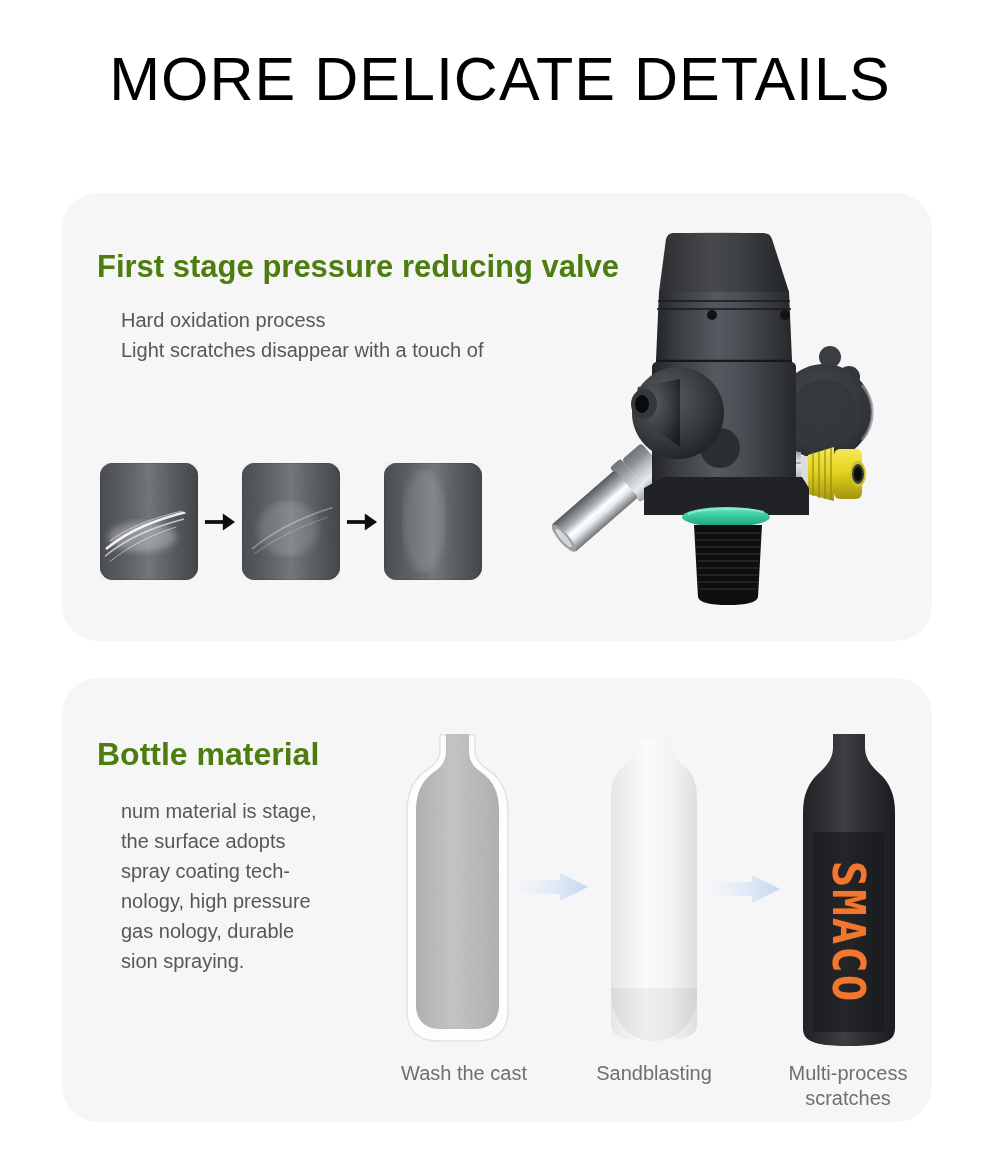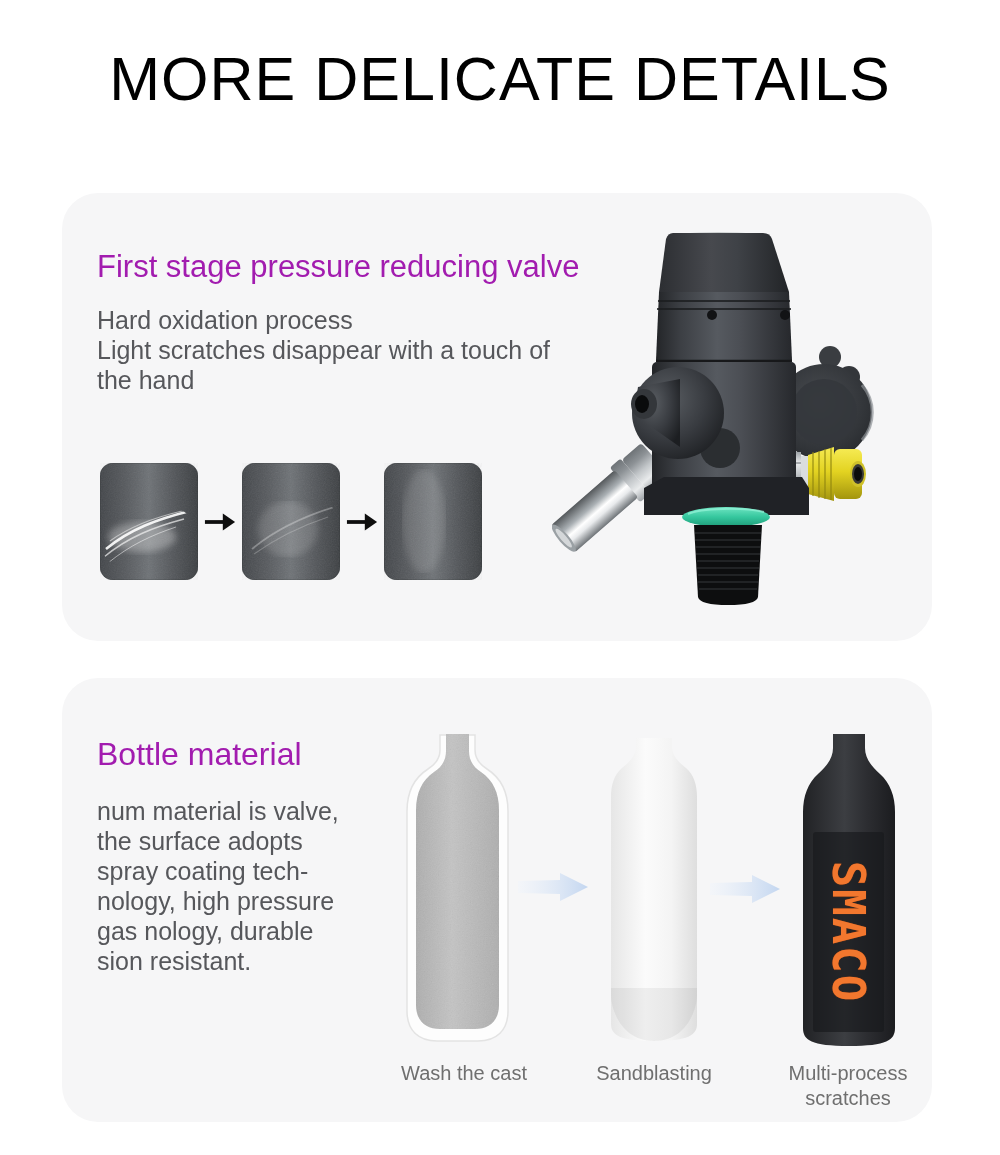--- a/index.html
+++ b/index.html
@@ -4,22 +4,22 @@
 <style>
   html,body{margin:0;padding:0;background:#ffffff;}
   #page{position:relative;width:1000px;height:1155px;background:#ffffff;overflow:hidden;
         font-family:"Liberation Sans","DejaVu Sans",sans-serif;}
   .abs{position:absolute;}
   #main-title{top:44px;left:0;width:1000px;text-align:center;font-size:61px;font-weight:300;
         letter-spacing:1px;color:#000;}
   .card{background:#f6f6f7;border-radius:36px;}
   #valve-card{left:62px;top:193px;width:870px;height:448px;}
   #bottle-card{left:62px;top:678px;width:870px;height:444px;}
-  .card-heading{font-size:31px;color:#a21caf;font-weight:400;}
-  .card-body{font-size:25px;line-height:30px;color:#56575b;font-weight:400;}
+  .card-heading{font-size:31px;color:#4d7c0f;font-weight:700;}
+  .card-body{font-size:20px;line-height:30px;color:#56575b;font-weight:400;margin-left:24px;}
   #valve-heading{left:35px;top:56px;}
   #valve-body{left:35px;top:112px;}
   #bottle-heading{left:35px;top:58px;font-size:32px;}
   #bottle-body{left:35px;top:118px;}
   #texture-row{left:38px;top:270px;display:flex;align-items:center;}
   .texture-sq{width:98px;height:117px;}
   .arrow-wrap{width:44px;display:flex;justify-content:center;align-items:center;}
   .caption{top:383px;width:140px;text-align:center;font-size:20px;line-height:25px;color:#6f6f6f;}
   #smaco-logo{left:701px;top:231px;width:170px;height:46px;transform:rotate(90deg);
         text-align:center;line-height:46px;font-family:"DejaVu Sans Mono","Liberation Mono",monospace;
@@ -121,21 +121,20 @@
 
 <div id="page">
 
   <div id="main-title" class="abs">MORE DELICATE DETAILS</div>
 
   <div id="valve-card" class="abs card">
     <div id="valve-heading" class="abs card-heading">First stage pressure reducing valve</div>
     <div id="valve-body" class="abs card-body">
       <div>Hard oxidation process</div>
       <div>Light scratches disappear with a touch of</div>
-      <div>the hand</div>
     </div>
 
     <div id="texture-row" class="abs">
       <svg class="texture-sq" viewBox="0 0 98 117">
         <rect x="0" y="0" width="98" height="117" rx="13" fill="url(#gMetal)"></rect>
         <rect x="0" y="0" width="98" height="117" rx="13" filter="url(#fNoise)" opacity="0.22"></rect>
         <g clip-path="inset(0 round 13px)">
           <ellipse cx="42" cy="74" rx="34" ry="15" fill="#ffffff" opacity="0.3" filter="url(#fBlur)"></ellipse>
           <path d="M6,86 C30,66 58,56 90,48" stroke="#ffffff" stroke-width="2.5" fill="none" opacity="0.9"></path>
           <path d="M4,94 C28,74 54,64 84,56" stroke="#f2f2f2" stroke-width="1.5" fill="none" opacity="0.7"></path>
@@ -255,26 +254,26 @@
         <path d="M86,182 Q82,198 88,214 L128,242 L128,174 Z" fill="url(#gSphere)"></path>
         <ellipse cx="92" cy="199" rx="13" ry="15" fill="#34373b"></ellipse>
         <ellipse cx="90" cy="199" rx="7" ry="9" fill="#0a0b0c"></ellipse>
       </g>
     </svg>
   </div>
 
   <div id="bottle-card" class="abs card">
     <div id="bottle-heading" class="abs card-heading">Bottle material</div>
     <div id="bottle-body" class="abs card-body">
-      <div>num material is valve,</div>
+      <div>num material is stage,</div>
       <div>the surface adopts</div>
       <div>spray coating tech-</div>
       <div>nology, high pressure</div>
       <div>gas nology, durable</div>
-      <div>sion resistant.</div>
+      <div>sion spraying.</div>
     </div>
 
     <svg class="abs" style="left:340px;top:56px" width="111" height="308" viewBox="0 0 111 308">
       <path d="M38,1 h35 v15 c0,8 4,14 12,19 c14,9 21,24 21,42 v200 c0,20 -12,30 -30,30 h-41
                c-18,0 -30,-10 -30,-30 v-200 c0,-18 7,-33 21,-42 c8,-5 12,-11 12,-19 Z" fill="#fdfdfd" stroke="#e3e3e3" stroke-width="1.5"></path>
       <clipPath id="clipCast">
         <path d="M44,0 h23 v17 c0,9 4,16 12,21 c12,8 18,21 18,38 v195 c0,16 -10,24 -24,24 h-35
                  c-14,0 -24,-8 -24,-24 v-195 c0,-17 6,-30 18,-38 c8,-5 12,-12 12,-21 Z"></path>
       </clipPath>
       <g clip-path="url(#clipCast)">

